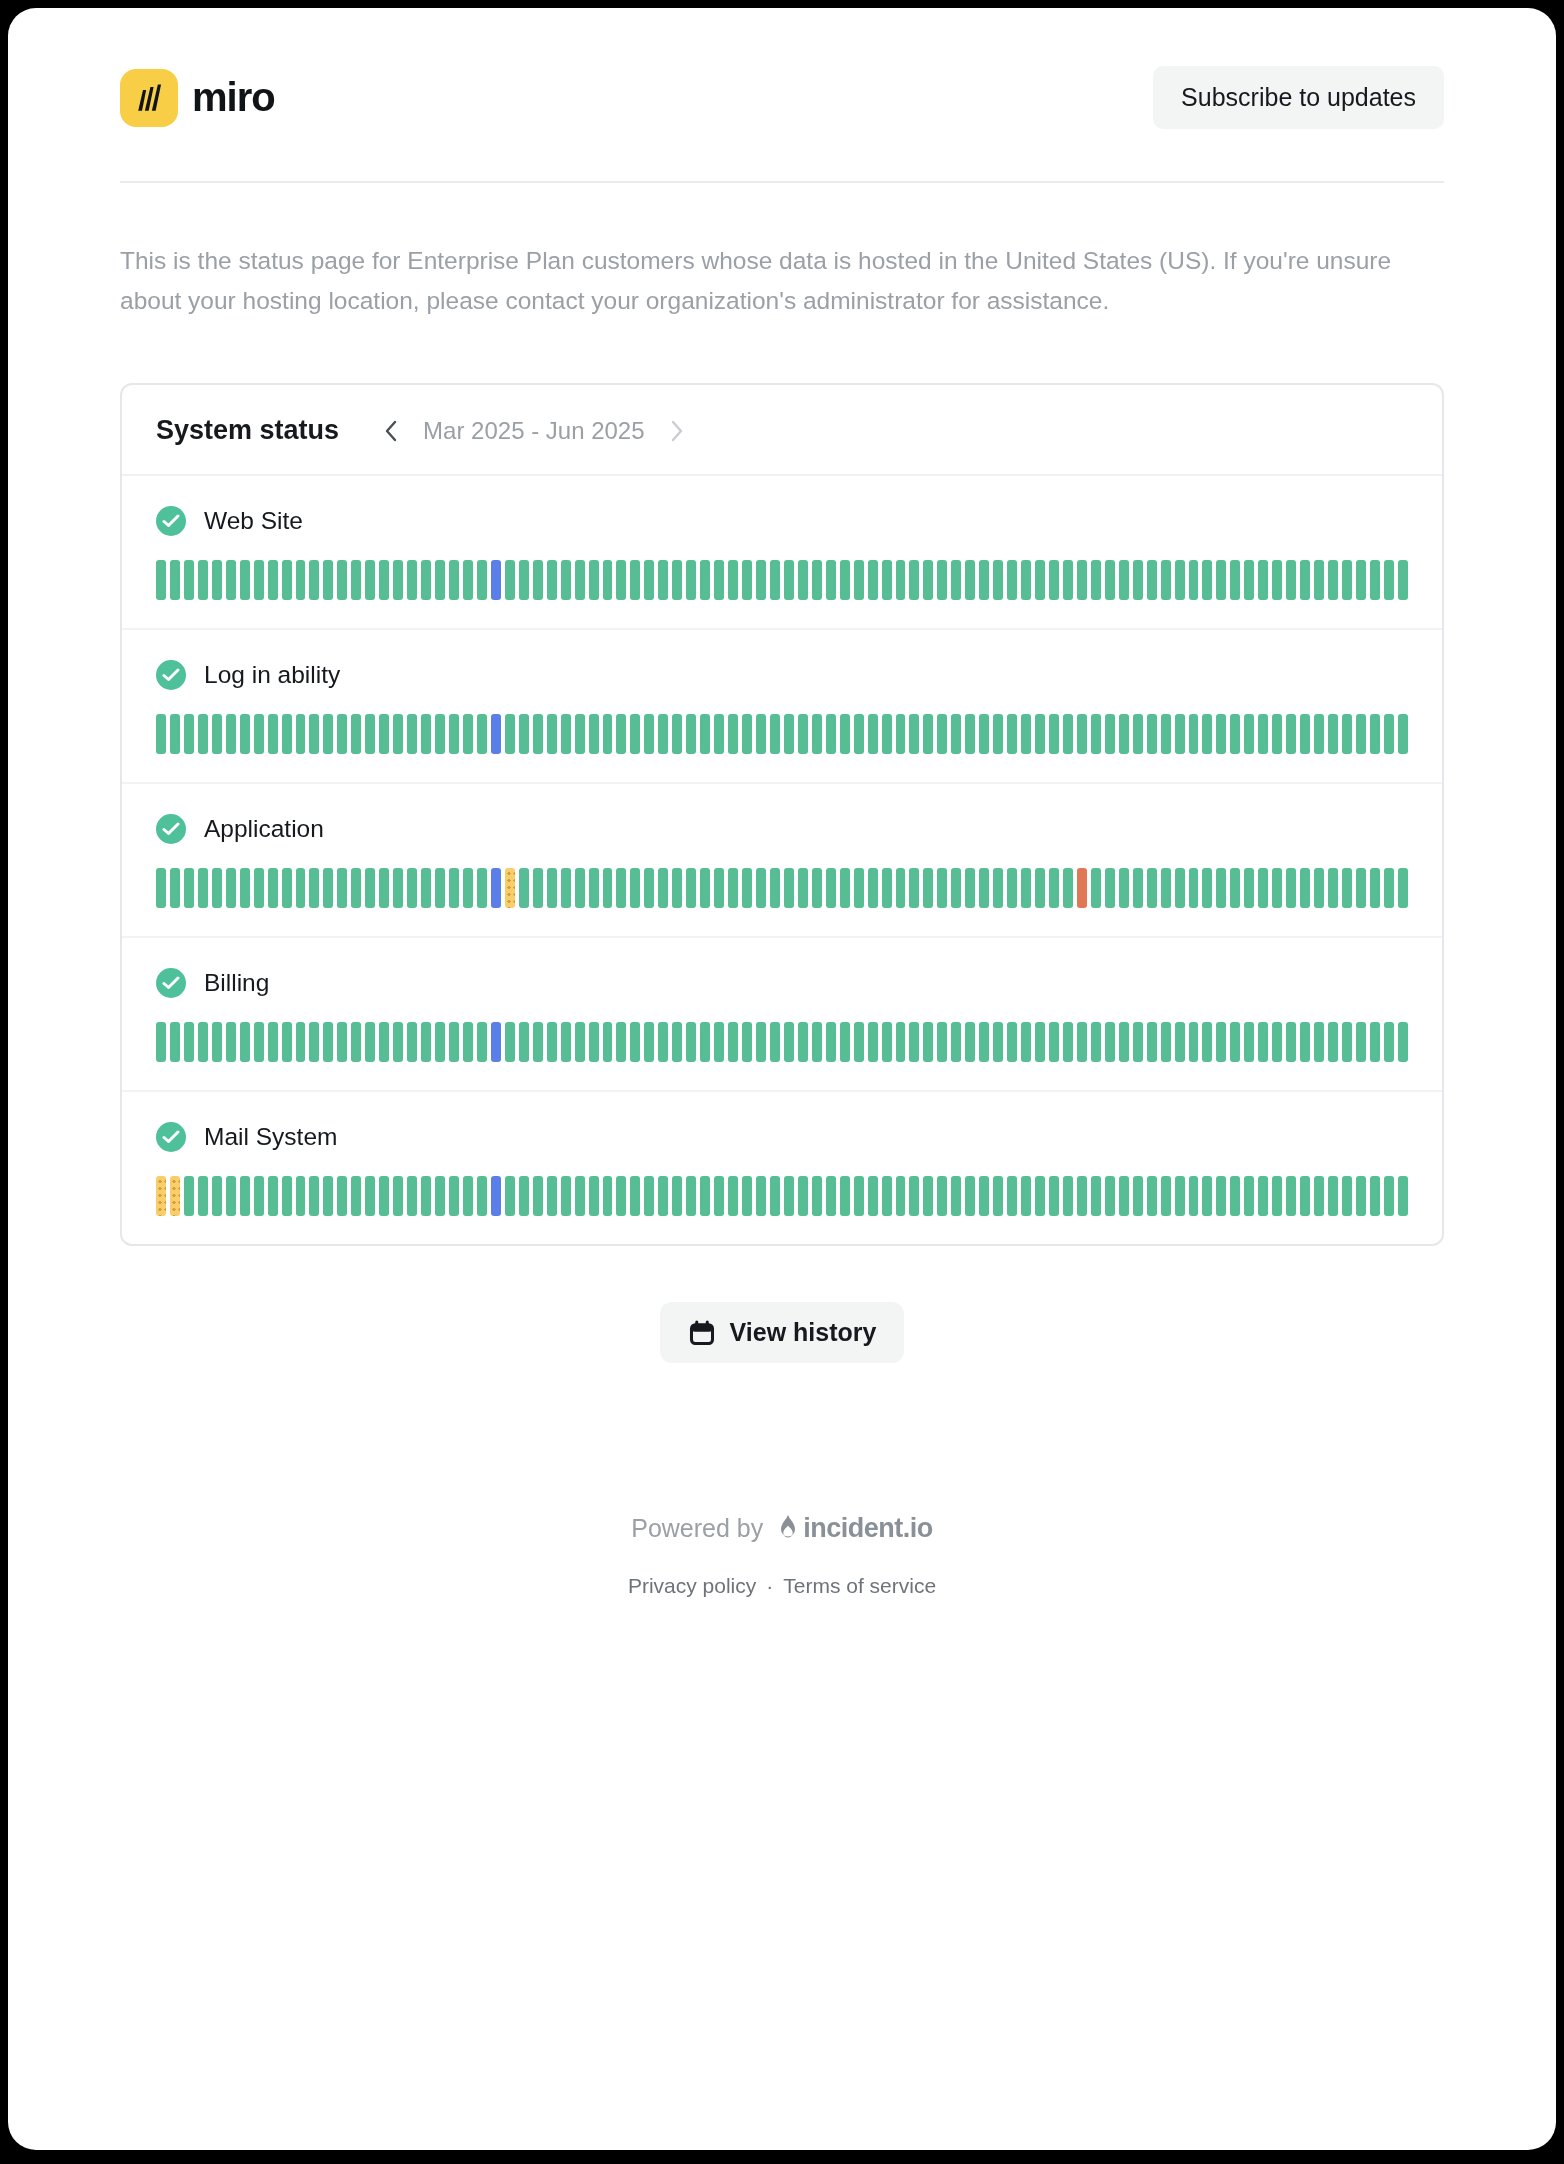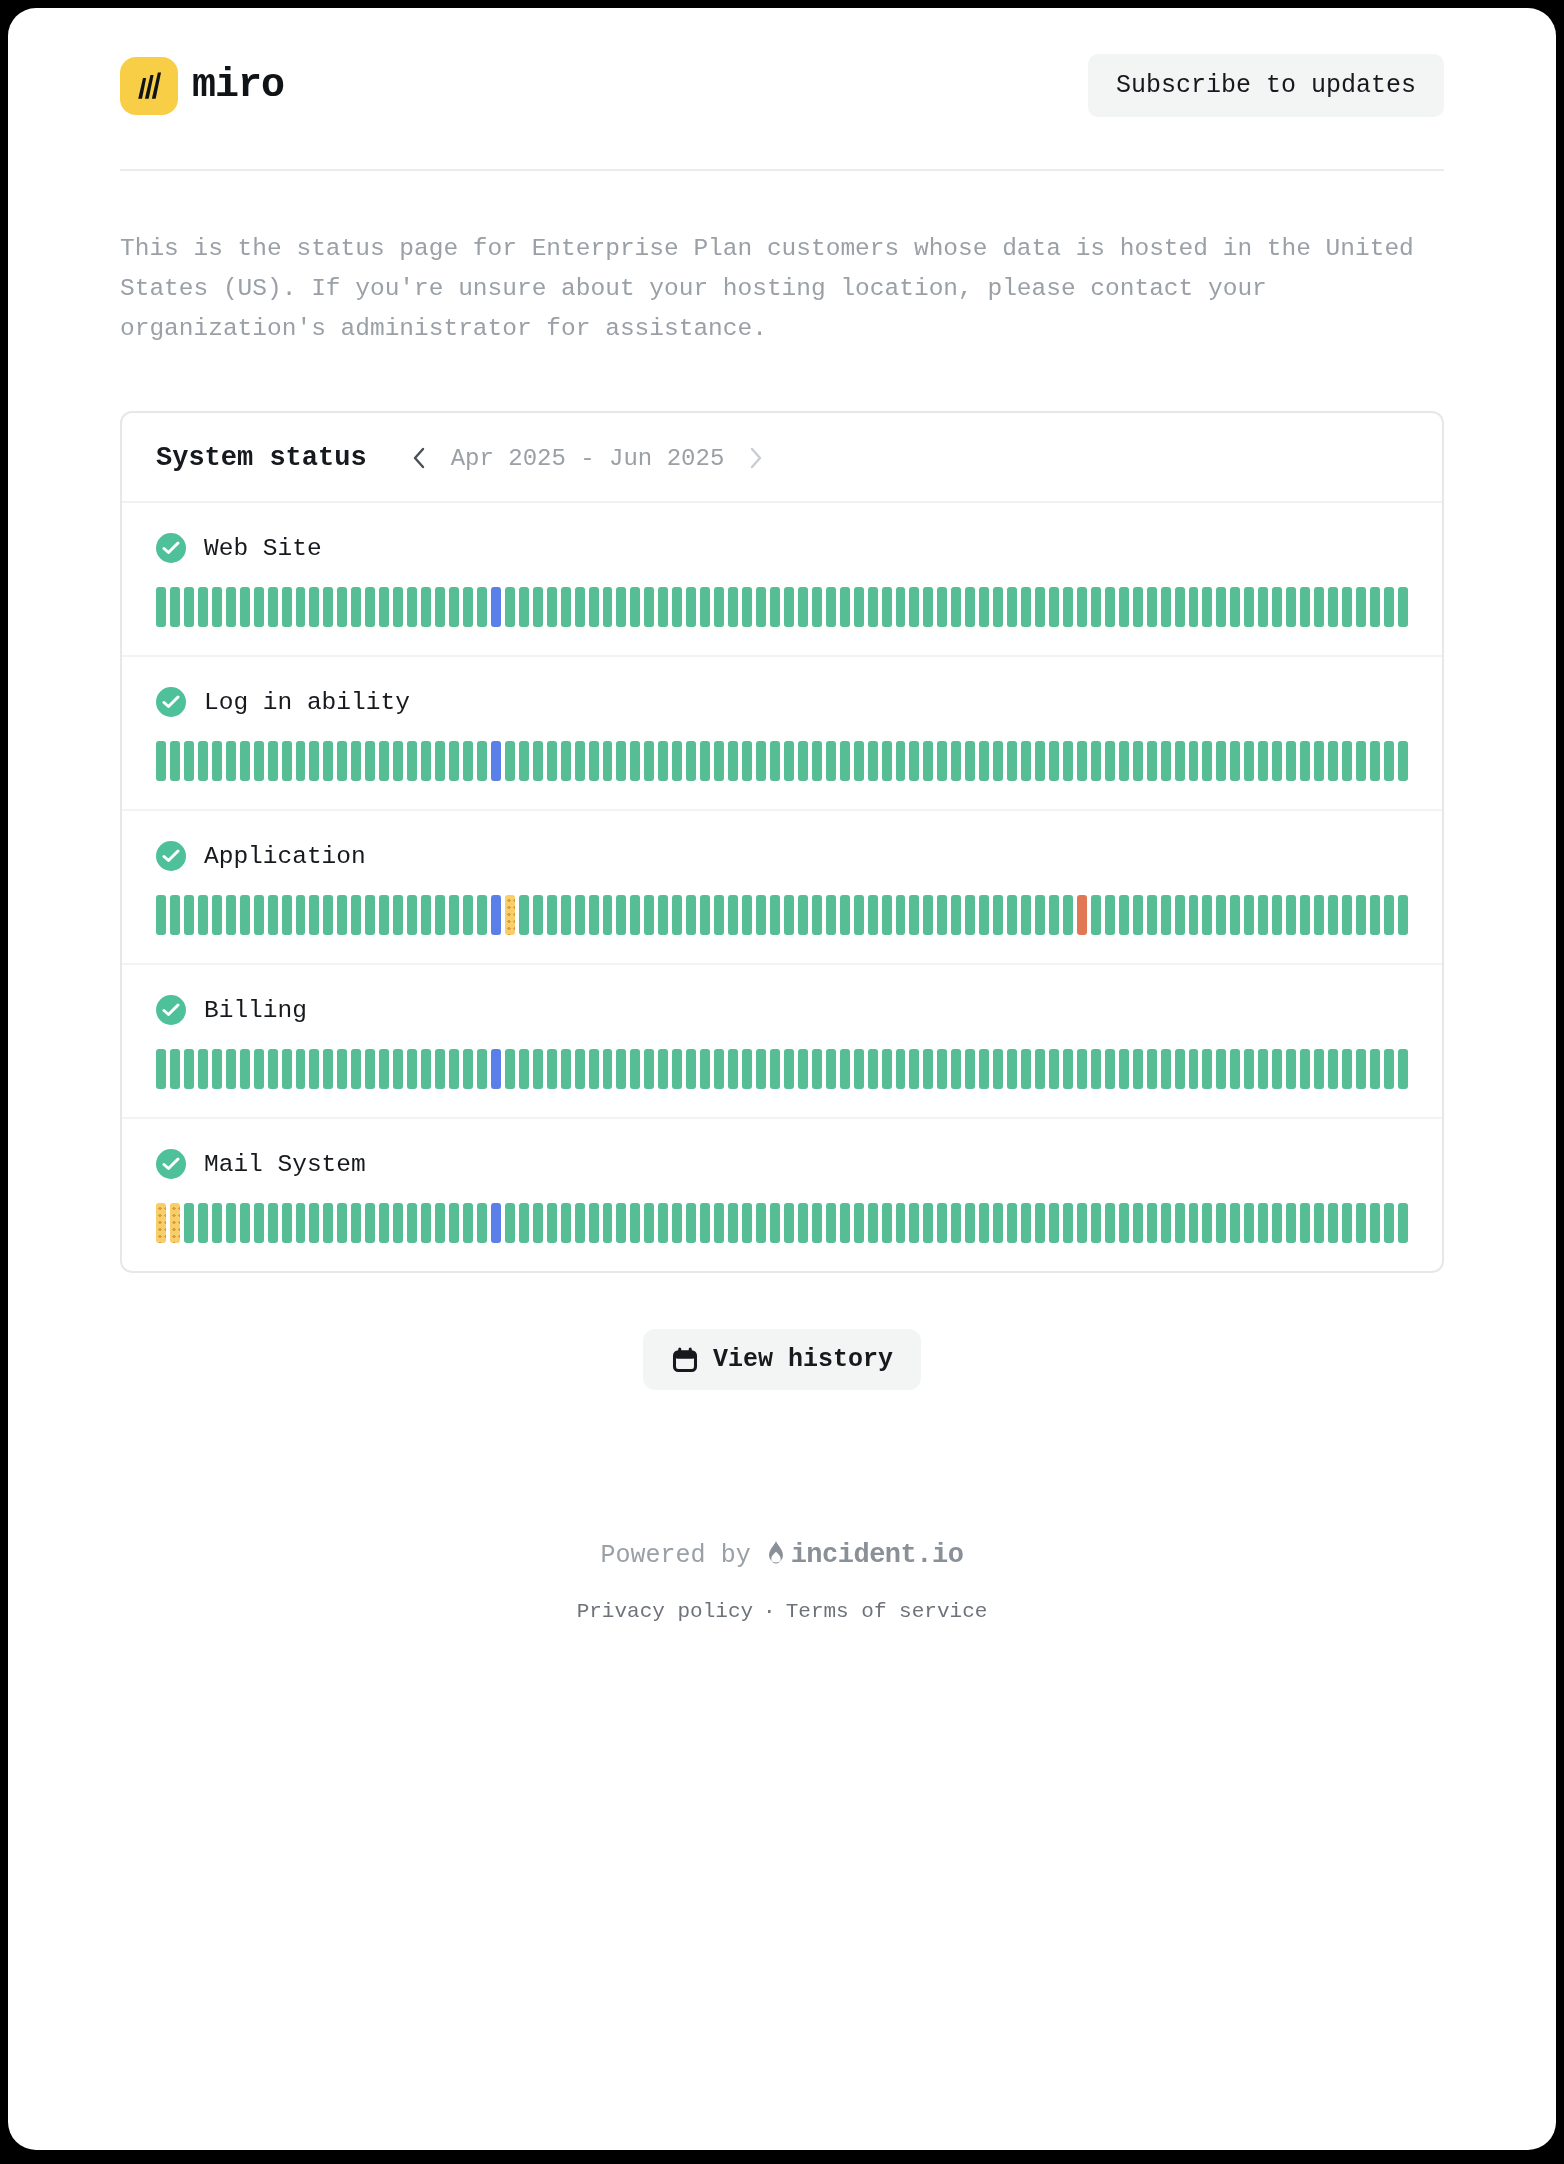--- a/index.html
+++ b/index.html
@@ -6,21 +6,21 @@
   body{
     background:#000;
     font-family:"Liberation Sans", sans-serif;
     width:1564px;height:2164px;position:relative;
     -webkit-font-smoothing:antialiased;
   }
   .page-card{
     position:absolute;left:8px;top:8px;right:8px;bottom:14px;
     background:#ffffff;border-radius:28px;overflow:hidden;
   }
-  .content{margin:2px 112px;font-family:Liberation Mono, monospace;}
+  .content{margin:14px 112px;}
 
   
   .header{display:flex;align-items:center;justify-content:space-between;padding-top:44px;}
   .logo-group{display:flex;align-items:center;gap:14px;}
   .miro-logo-square{width:58px;height:58px;border-radius:16px;background:#F8CE47;display:flex;align-items:center;justify-content:center;}
   .miro-wordmark{font-size:40px;font-weight:700;color:#111417;letter-spacing:-1px;}
   .subscribe-btn{
     background:#F3F4F4;border:none;border-radius:10px;
     padding:17px 28px;font-size:25px;color:#16191D;font-weight:500;cursor:pointer;
     font-family:inherit;
@@ -109,21 +109,21 @@
 
     <div class="status-card">
       <div class="status-head">
         <span class="status-title">System status</span>
         <div class="date-nav">
           <button class="nav-chevron">
             <svg width="20" height="26" viewBox="0 0 20 26">
                 <path d="M14 4 L6 13 L14 22" stroke="#4A4F55" stroke-width="2.4" fill="none" stroke-linecap="round" stroke-linejoin="round"></path>
               </svg>
           </button>
-          <span class="date-range">Apr 2025 - Jun 2025</span>
+          <span class="date-range">Mar 2025 - Jun 2025</span>
           <button class="nav-chevron">
             <svg width="20" height="26" viewBox="0 0 20 26">
                 <path d="M6 4 L14 13 L6 22" stroke="#C9CCD1" stroke-width="2.4" fill="none" stroke-linecap="round" stroke-linejoin="round"></path>
               </svg>
           </button>
         </div>
       </div>
       <div id="service-rows">
   <div class="service-row">
     <div class="service-label-line">

